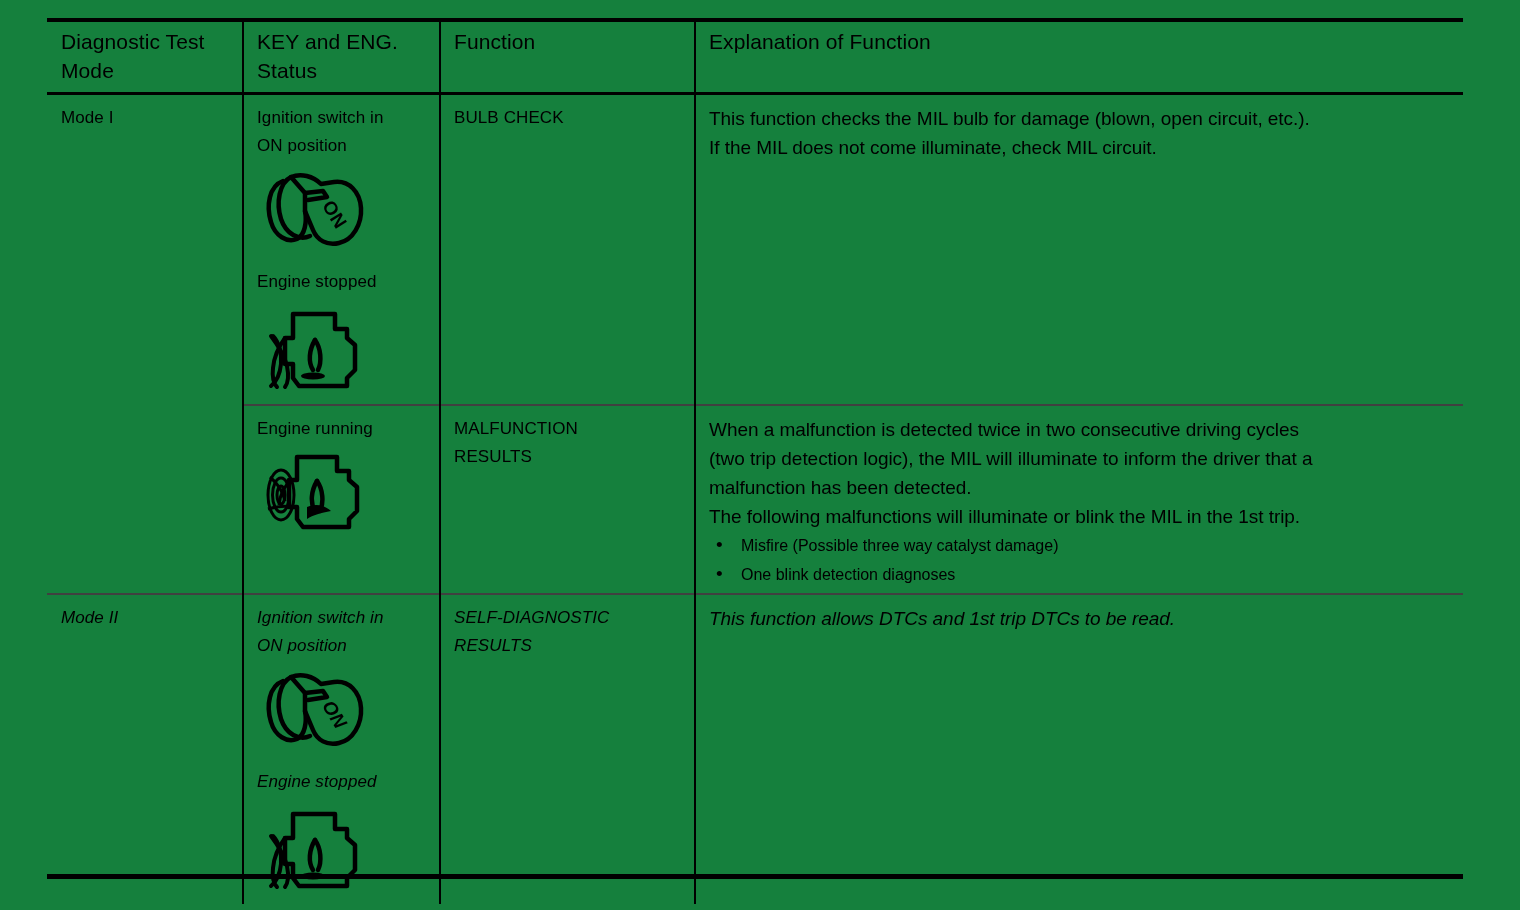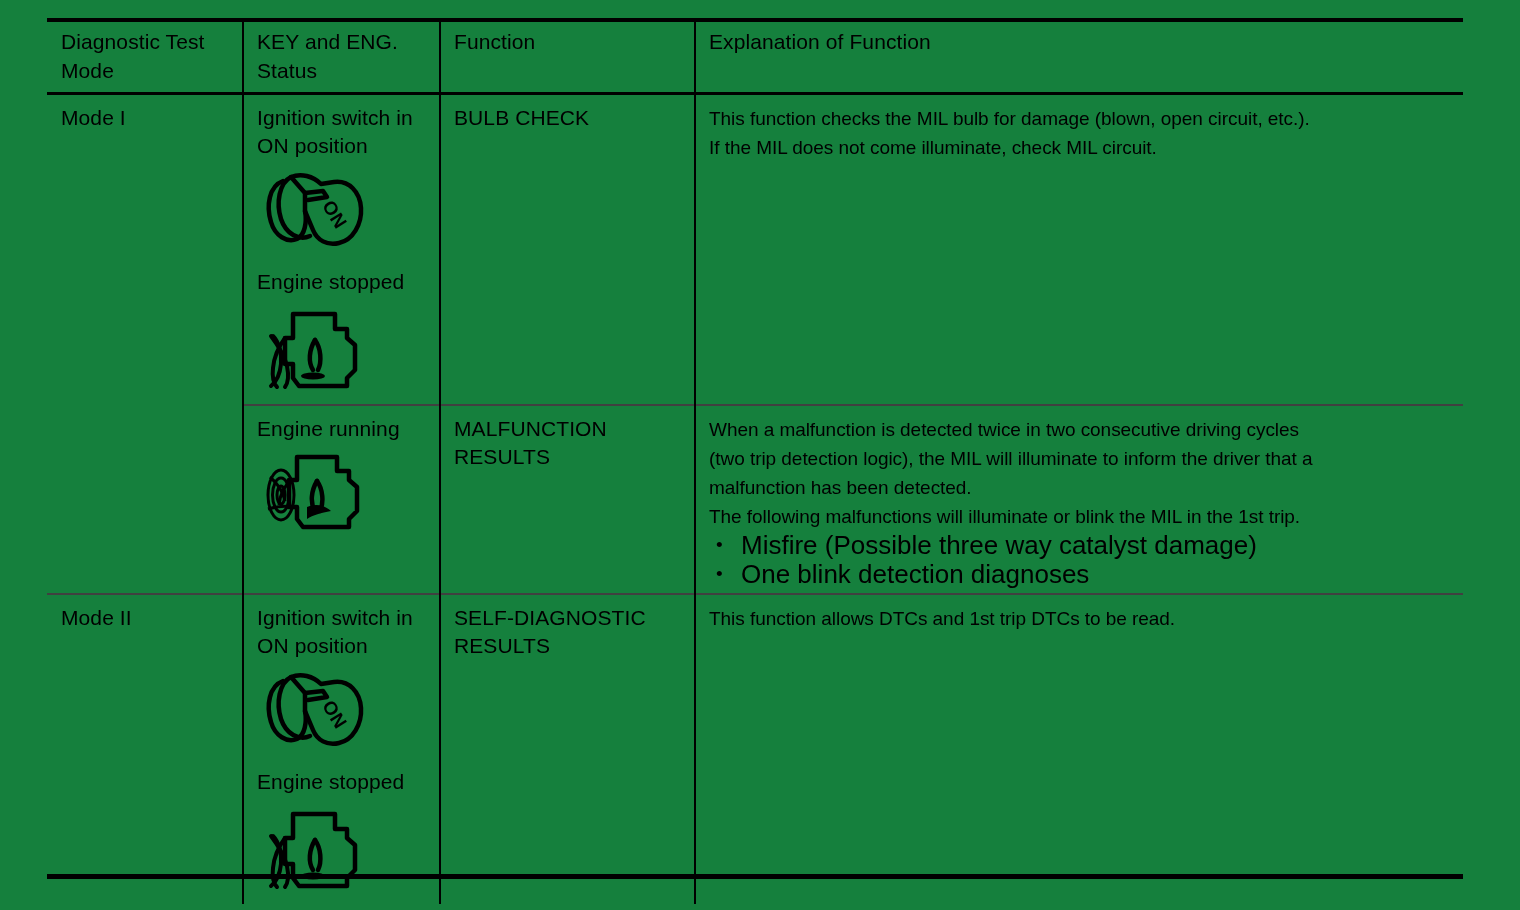--- a/index.html
+++ b/index.html
@@ -74,21 +74,21 @@
 
   
   .cell-pad {
     padding: 9px 10px 4px 14px;
   }
   .cell-pad-nolead {
     padding: 9px 24px 4px 13px;
   }
 
   .txt {
-    font-size: 21px;
+    font-size: 17px;
     line-height: 28px;
     letter-spacing: 0.1px;
   }
 
   .txt-head {
     font-size: 21px;
     line-height: 29px;
   }
 
   .expl-txt {
@@ -111,36 +111,36 @@
     margin-left: 6px;
   }
   .label-gap { margin-top: 16px; }
 
   .bullets {
     margin: 0;
     padding: 0;
     list-style: none;
   }
   .bullets li {
-    font-size: 26px;
+    font-size: 16px;
     line-height: 29px;
     padding-left: 32px;
     position: relative;
   }
   .bullets li::before {
     content: "\2022";
     position: absolute;
     left: 7px;
     top: -1px;
     font-size: 19px;
   }
 
   .row-mode1-a td { height: 292px; }
   .row-mode1-b td { height: 184px; }
-  .row-mode2  td { height: 298px; }
+  .row-mode2  td { height: 298px; font-style: italic; }
 </style>
 </head>
 <body>
 
 <div class="page">
 
   <div class="rule-top"></div>
   <div class="rule-bottom"></div>
 
   <table class="diag-table">

